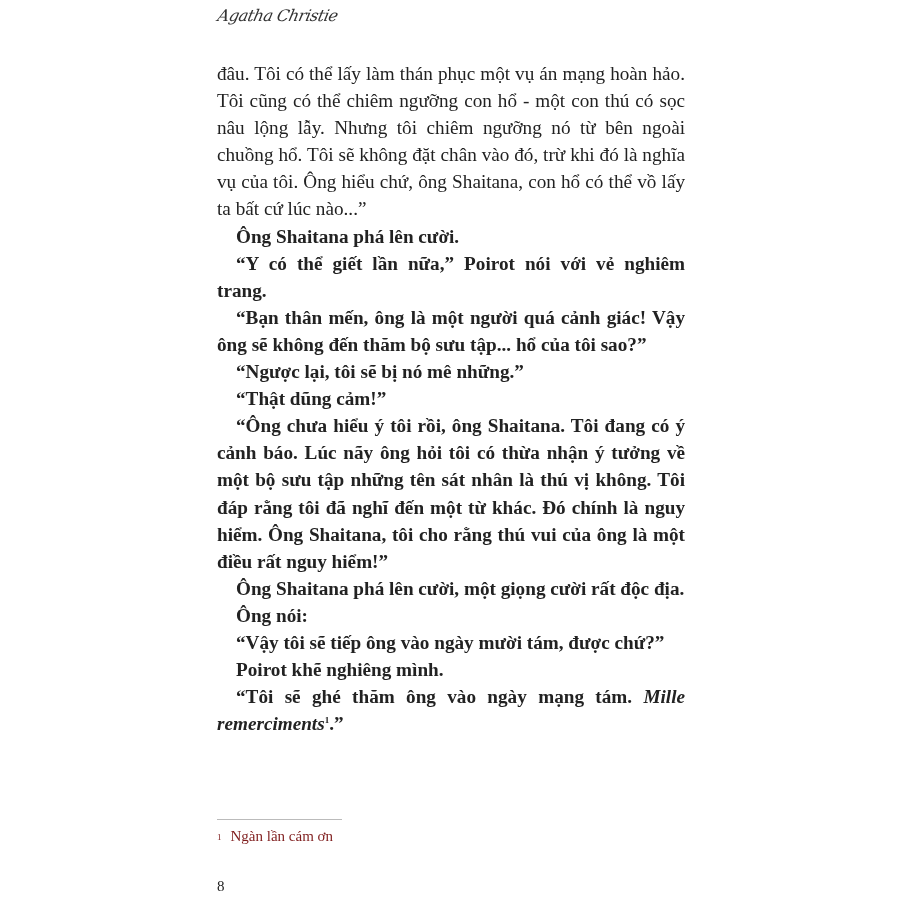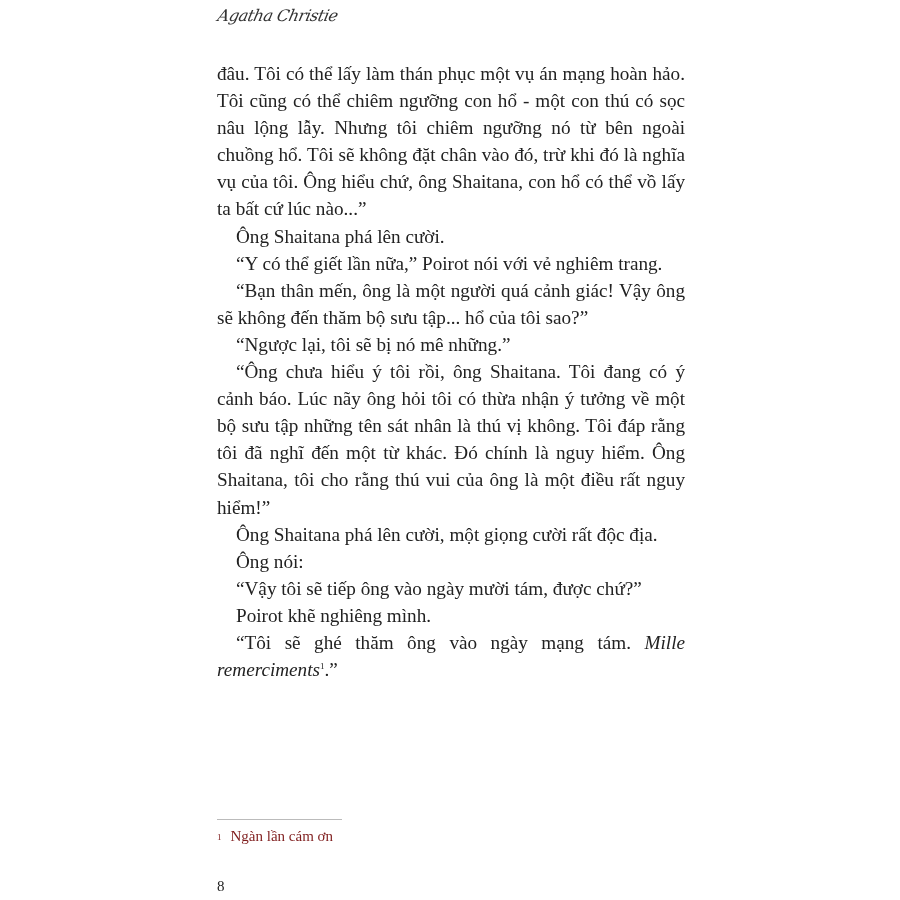--- a/index.html
+++ b/index.html
@@ -34,20 +34,21 @@
       font-size: 19.2px;
       line-height: 27.1px;
       text-align: justify;
     }
     .body-text p {
       margin: 0;
       padding: 0;
     }
     .body-text p.indent {
       text-indent: 19px;
+      font-weight: bold;
     }
     .footnote-rule {
       position: absolute;
       left: 217px;
       top: 819px;
       width: 125px;
       height: 1px;
       background: #bbbbbb;
     }
     .footnote {
@@ -86,20 +87,21 @@
 <body>
 
 <div class="header-signature">Agatha Christie</div>
 
 <div class="body-text">
   <p>đâu. Tôi có thể lấy làm thán phục một vụ án mạng hoàn hảo. Tôi cũng có thể chiêm ngưỡng con hổ - một con thú có sọc nâu lộng lẫy. Nhưng tôi chiêm ngưỡng nó từ bên ngoài chuồng hổ. Tôi sẽ không đặt chân vào đó, trừ khi đó là nghĩa vụ của tôi. Ông hiểu chứ, ông Shaitana, con hổ có thể vồ lấy ta bất cứ lúc nào...”</p>
   <p class="indent">Ông Shaitana phá lên cười.</p>
   <p class="indent">“Y có thể giết lần nữa,” Poirot nói với vẻ nghiêm trang.</p>
   <p class="indent">“Bạn thân mến, ông là một người quá cảnh giác! Vậy ông sẽ không đến thăm bộ sưu tập... hổ của tôi sao?”</p>
   <p class="indent">“Ngược lại, tôi sẽ bị nó mê những.”</p>
+  <p class="indent">“Thật dũng cảm!”</p>
   <p class="indent">“Ông chưa hiểu ý tôi rồi, ông Shaitana. Tôi đang có ý cảnh báo. Lúc nãy ông hỏi tôi có thừa nhận ý tưởng về một bộ sưu tập những tên sát nhân là thú vị không. Tôi đáp rằng tôi đã nghĩ đến một từ khác. Đó chính là nguy hiểm. Ông Shaitana, tôi cho rằng thú vui của ông là một điều rất nguy hiểm!”</p>
   <p class="indent">Ông Shaitana phá lên cười, một giọng cười rất độc địa.</p>
   <p class="indent">Ông nói:</p>
   <p class="indent">“Vậy tôi sẽ tiếp ông vào ngày mười tám, được chứ?”</p>
   <p class="indent">Poirot khẽ nghiêng mình.</p>
   <p class="indent"><span>“Tôi sẽ ghé thăm ông vào ngày mạng tám. </span><em>Mille remerciments</em><sup class="ref">1</sup><span>.”</span></p>
 </div>
 
 <div class="footnote-rule"></div>
 

